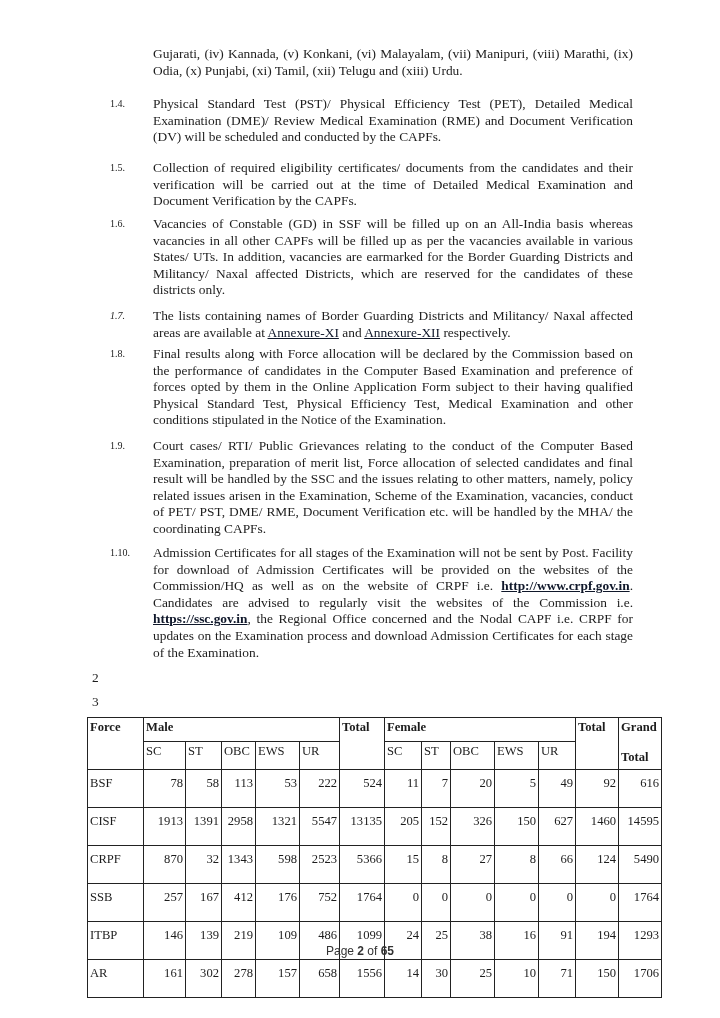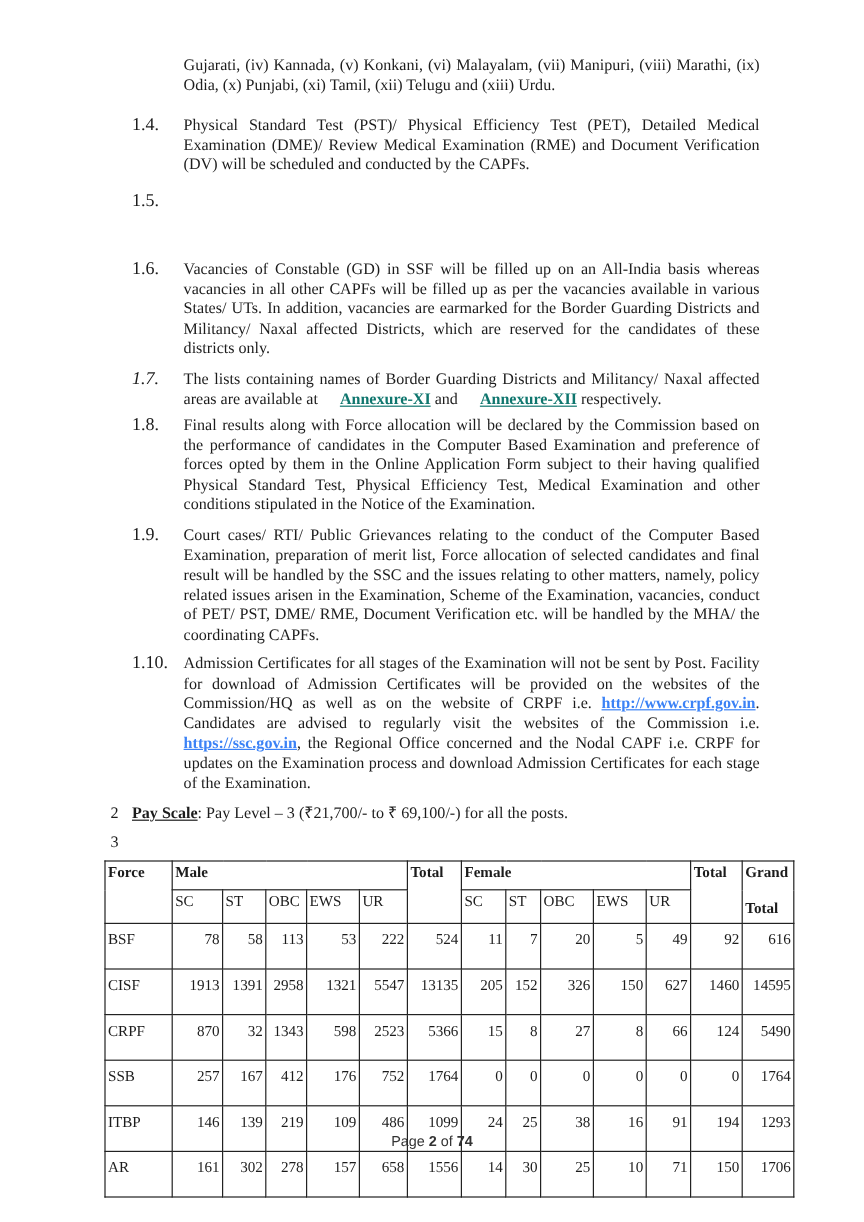--- a/index.html
+++ b/index.html
@@ -2,23 +2,23 @@
 <html><head>
 <meta charset="utf-8">
 <style>
   html, body { margin: 0; padding: 0; background: #ffffff; }
   body {
     width: 720px; height: 1018px; position: relative; overflow: hidden;
     font-family: "Liberation Serif", serif; color: #1c1c1c;
   }
   .page { position: absolute; left: 0; top: 0; width: 720px; height: 1018px; }
   .para { position: absolute; left: 153px; width: 480px; font-size: 13.4px; line-height: 16.6px; text-align: justify; text-align-last: left; }
-  .num { position: absolute; left: 110px; font-size: 15px; line-height: 16.6px; }
-  .link { color: #3b82f6; font-weight: bold; text-decoration: underline; }
-  .annex { font-weight: bold; text-decoration: underline; color: #0f766e; margin-left: 15px; }
+  .num { position: absolute; left: 110px; font-size: 10px; line-height: 16.6px; }
+  .link { color: #0f172a; font-weight: bold; text-decoration: underline; }
+  .annex { font-weight: normal; text-decoration: underline; color: #0f172a; }
   .sec { position: absolute; font-size: 13.4px; line-height: 16.6px; }
   .sec-num { position: absolute; left: 92px; font-size: 13.4px; }
   .sec b { text-decoration: underline; }
   table.vac {
     position: absolute; left: 87px; top: 717px; width: 491px;
     border-collapse: collapse; font-size: 12.6px; table-layout: fixed;
   }
   table.vac td, table.vac th {
     border: 1.6px solid #222; padding: 2px 2px 0 2px; font-weight: normal;
     vertical-align: top; height: 21px;
@@ -37,20 +37,21 @@
 <body>
 
 <div class="page">
 
   <div class="para" style="top:46px;">Gujarati, (iv) Kannada, (v) Konkani, (vi) Malayalam, (vii) Manipuri, (viii) Marathi, (ix) Odia, (x) Punjabi, (xi) Tamil, (xii) Telugu and (xiii) Urdu.</div>
 
   <div class="num" style="top:96px;">1.4.</div>
   <div class="para" style="top:96px;">Physical Standard Test (PST)/ Physical Efficiency Test (PET), Detailed Medical Examination (DME)/ Review Medical Examination (RME) and Document Verification (DV) will be scheduled and conducted by the CAPFs.</div>
 
   <div class="num" style="top:160px;">1.5.</div>
+  <div class="para" style="top:160px;">Collection of required eligibility certificates/ documents from the candidates and their verification will be carried out at the time of Detailed Medical Examination and Document Verification by the CAPFs.</div>
 
   <div class="num" style="top:216px;">1.6.</div>
   <div class="para" style="top:216px;">Vacancies of Constable (GD) in SSF will be filled up on an All-India basis whereas vacancies in all other CAPFs will be filled up as per the vacancies available in various States/ UTs. In addition, vacancies are earmarked for the Border Guarding Districts and Militancy/ Naxal affected Districts, which are reserved for the candidates of these districts only.</div>
 
   <div class="num" style="top:308px;font-style:italic;">1.7.</div>
   <div class="para" style="top:308px;">
     <span>The lists containing names of Border Guarding Districts and Militancy/ Naxal affected areas are available at </span><span class="annex">Annexure-XI</span><span> and </span><span class="annex">Annexure-XII</span><span> respectively.</span>
   </div>
 
   <div class="num" style="top:346px;">1.8.</div>
@@ -58,23 +59,20 @@
 
   <div class="num" style="top:438px;">1.9.</div>
   <div class="para" style="top:438px;">Court cases/ RTI/ Public Grievances relating to the conduct of the Computer Based Examination, preparation of merit list, Force allocation of selected candidates and final result will be handled by the SSC and the issues relating to other matters, namely, policy related issues arisen in the Examination, Scheme of the Examination, vacancies, conduct of PET/ PST, DME/ RME, Document Verification etc. will be handled by the MHA/ the coordinating CAPFs.</div>
 
   <div class="num" style="top:545px;">1.10.</div>
   <div class="para" style="top:545px;">
     <span>Admission Certificates for all stages of the Examination will not be sent by Post. Facility for download of Admission Certificates will be provided on the websites of the Commission/HQ as well as on the website of CRPF i.e. </span><span class="link">http://www.crpf.gov.in</span><span>. Candidates are advised to regularly visit the websites of the Commission i.e. </span><span class="link">https://ssc.gov.in</span><span>, the Regional Office concerned and the Nodal CAPF i.e. CRPF for updates on the Examination process and download Admission Certificates for each stage of the Examination.</span>
   </div>
 
   <div class="sec-num" style="top:670px;">2</div>
-  <div class="sec" style="top:670px; left:110px;">
-    <b>Pay Scale</b><span>: Pay Level – 3 (₹21,700/- to ₹ 69,100/-) for all the posts.</span>
-  </div>
 
   <div class="sec-num" style="top:694px;">3</div>
 
   <table class="vac">
     <colgroup>
       <col style="width:56px">
         <col style="width:42px">
         <col style="width:36px">
         <col style="width:34px">
         <col style="width:44px">
@@ -204,15 +202,15 @@
           <td>25</td>
           <td>10</td>
           <td>71</td>
           <td>150</td>
           <td>1706</td>
         </tr>
       </tbody>
   </table>
 
   <div class="footer">
-    <span>Page </span><b>2</b><span> of </span><b>74</b>
+    <span>Page </span><b>2</b><span> of </span><b>65</b>
   </div>
 </div>
 
 </body></html>

